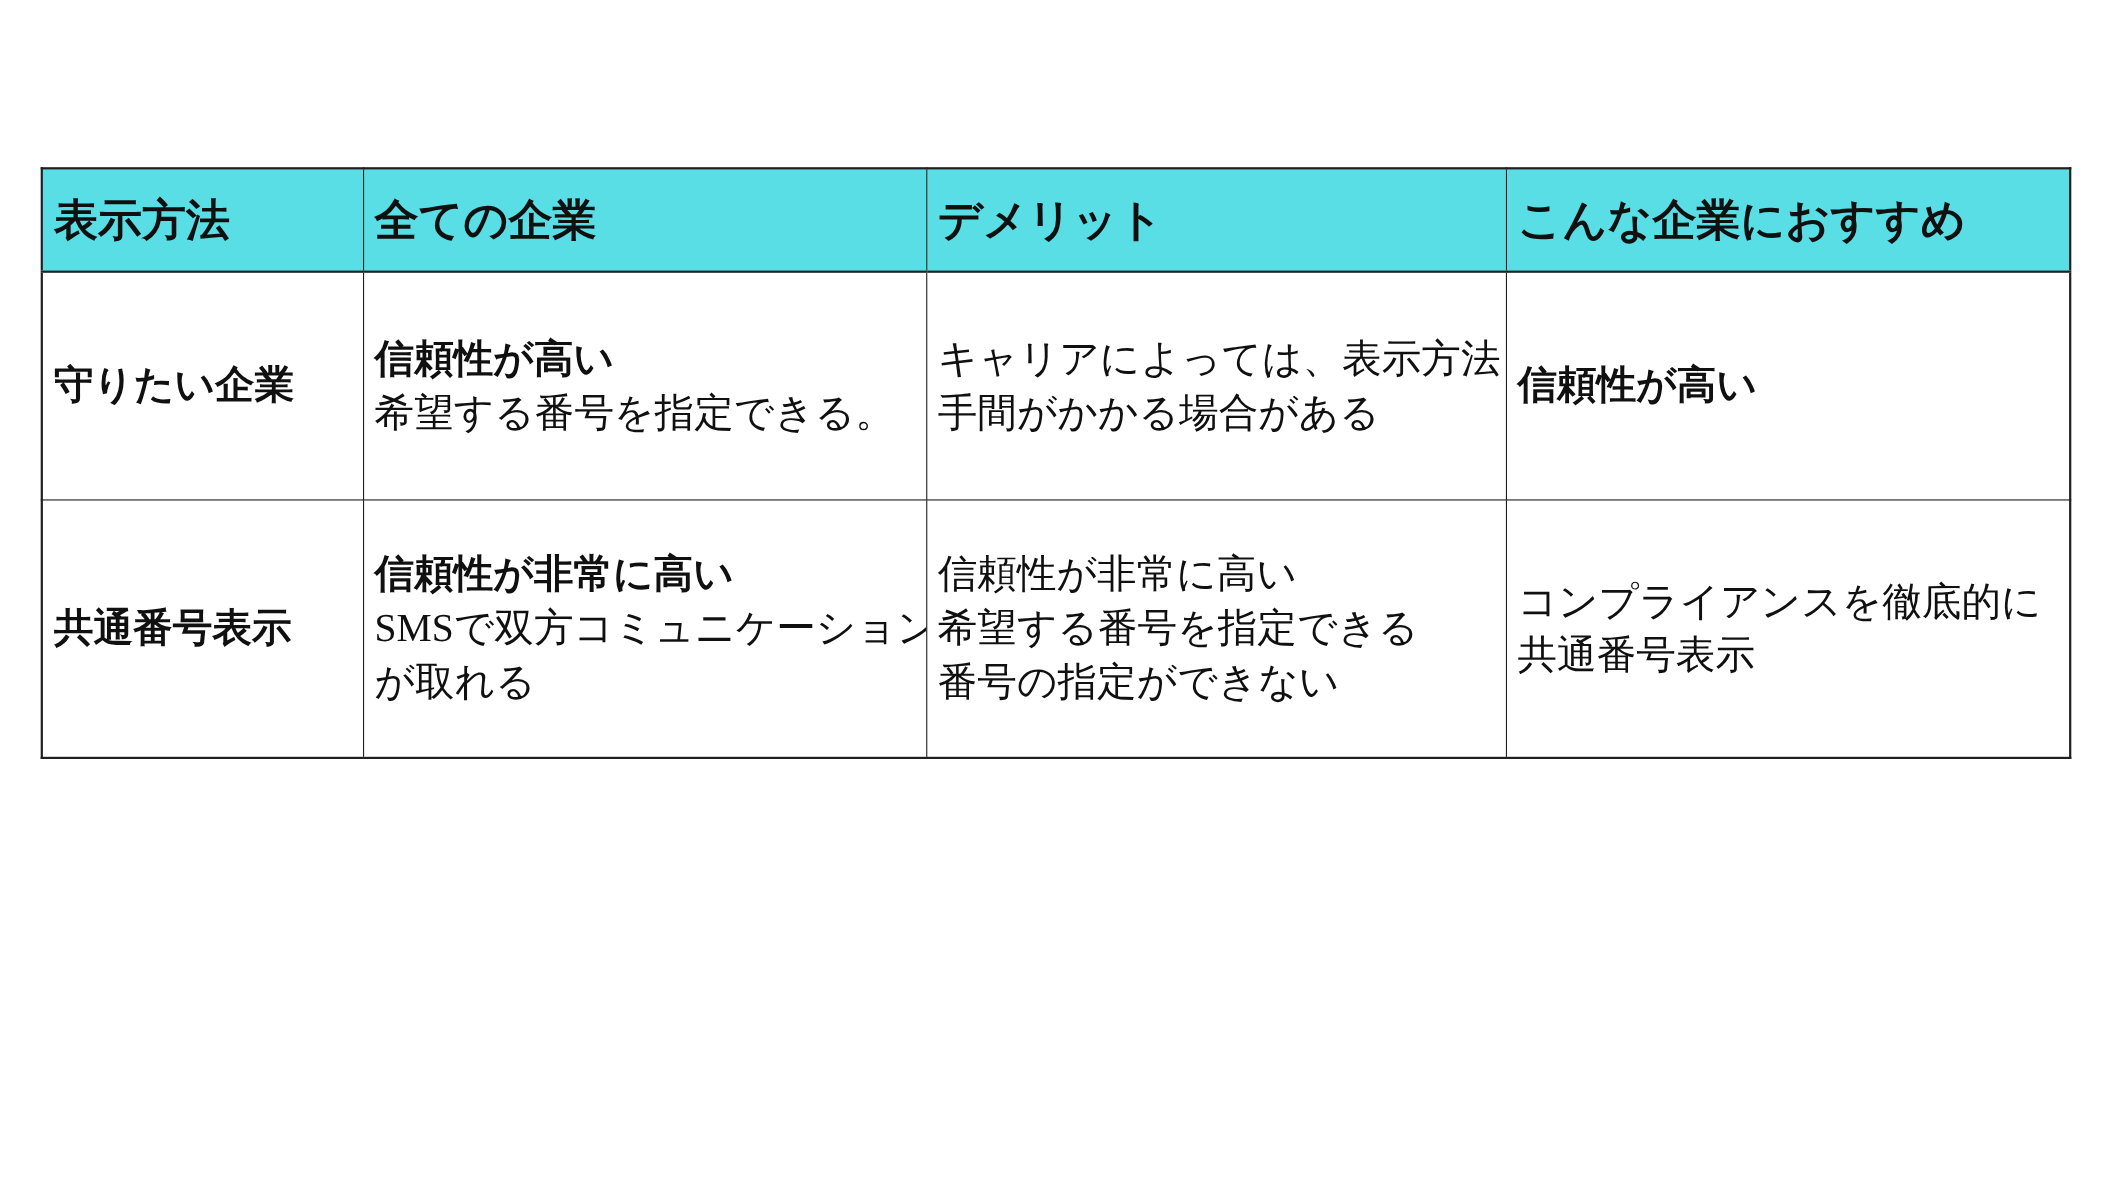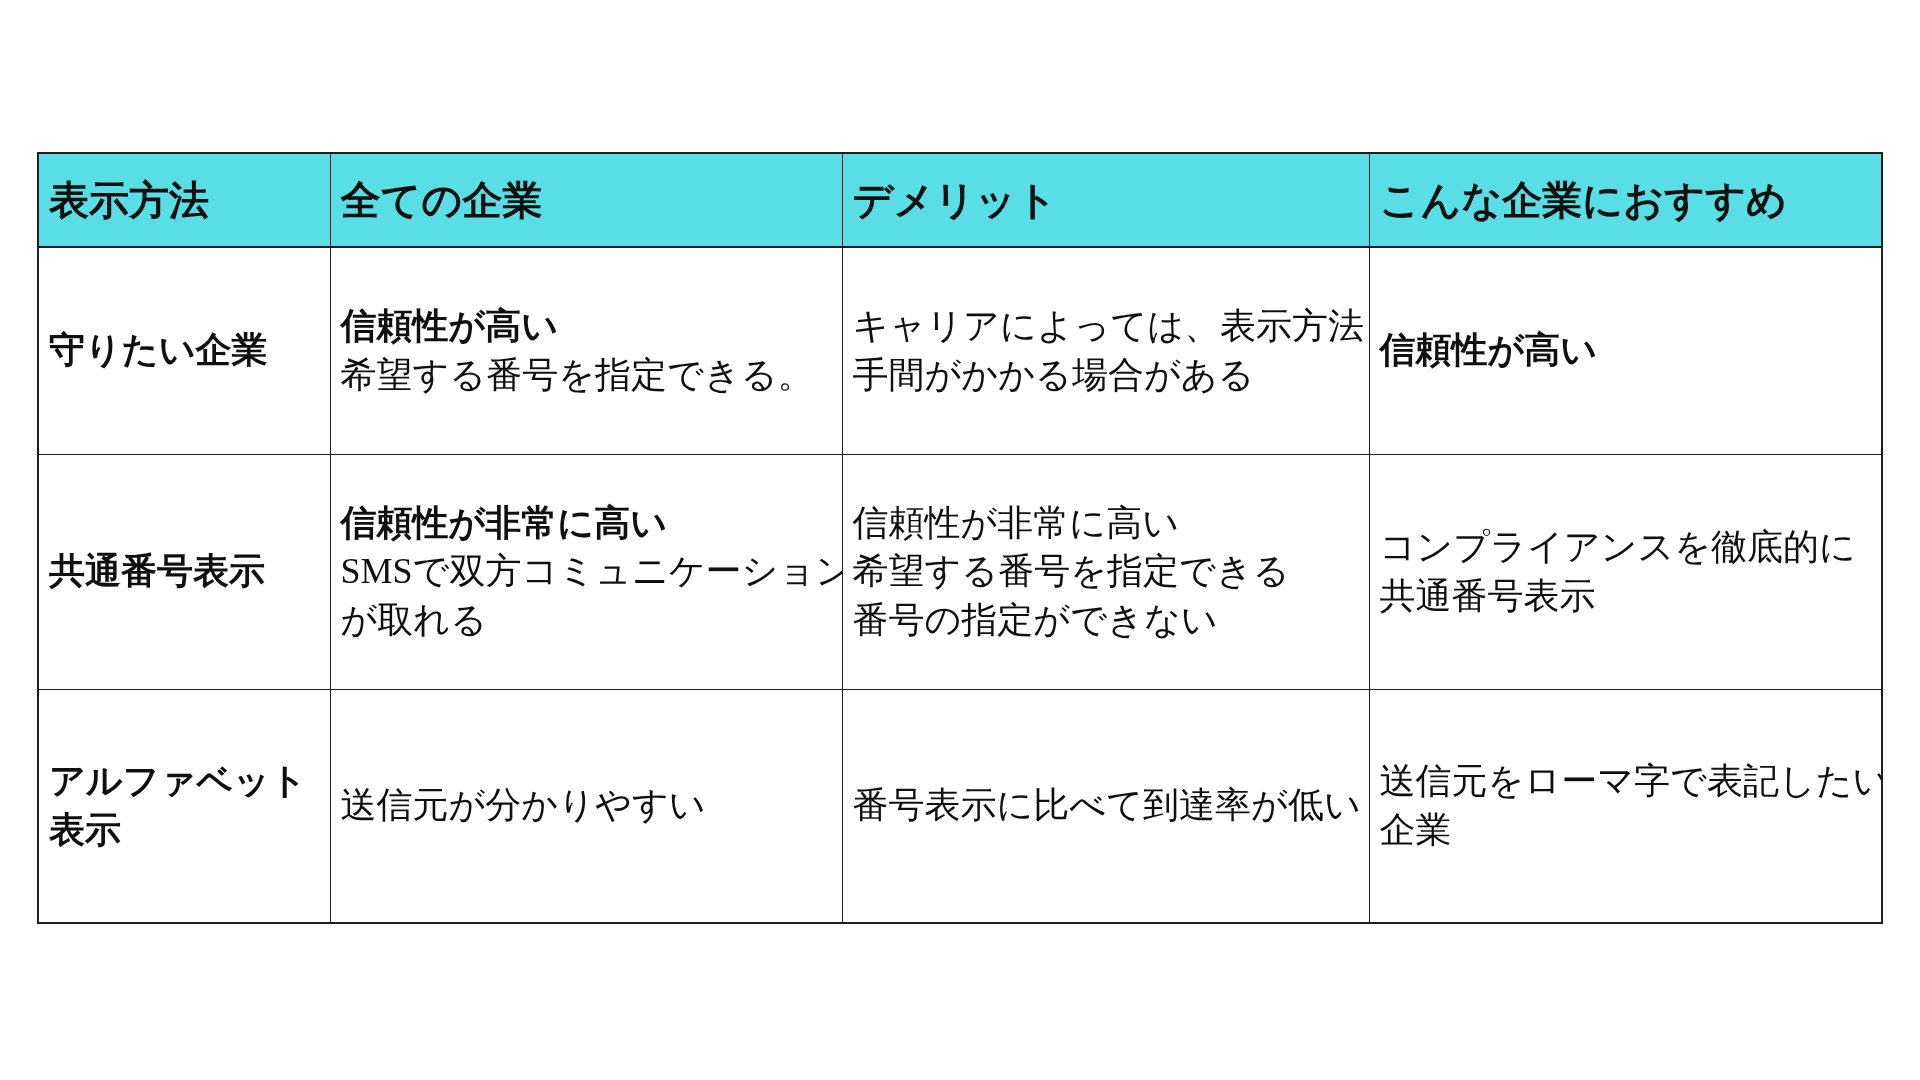--- a/index.html
+++ b/index.html
@@ -116,32 +116,16 @@
           <td class="pad-extra">
             <div class="line">信頼性が非常に高い</div>
             <div class="line">希望する番号を指定できる</div>
             <div class="line">番号の指定ができない</div>
           </td>
           <td>
             <div class="line">コンプライアンスを徹底的に</div>
             <div class="line">共通番号表示</div>
           </td>
         </tr>
-        <tr class="r3">
-          <td>
-            <div class="line bold">アルファベット</div>
-            <div class="line bold">表示</div>
-          </td>
-          <td>
-            <div class="line">送信元が分かりやすい</div>
-          </td>
-          <td>
-            <div class="line">番号表示に比べて到達率が低い</div>
-          </td>
-          <td>
-            <div class="line">送信元をローマ字で表記したい</div>
-            <div class="line">企業</div>
-          </td>
-        </tr>
       </tbody>
     </table>
   </div>
 </div>
 
 </body></html>

